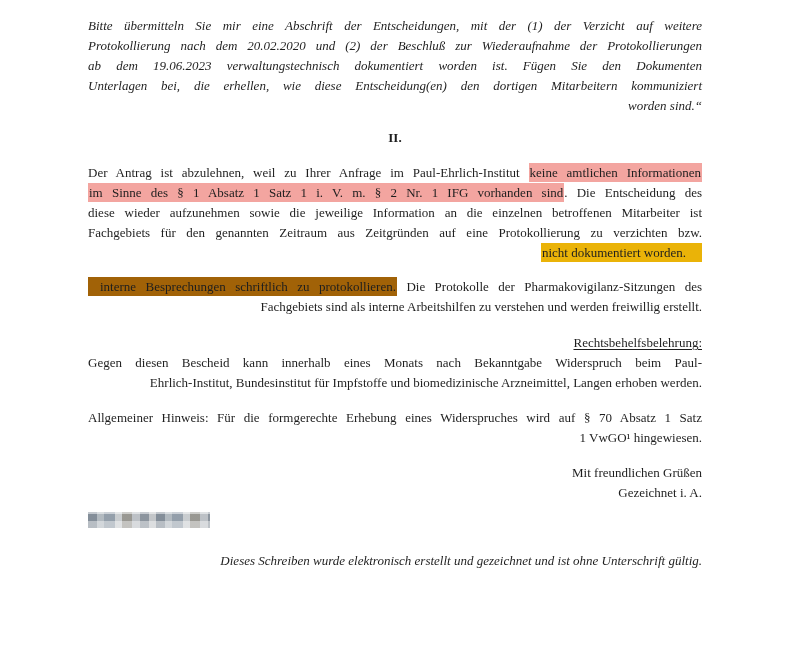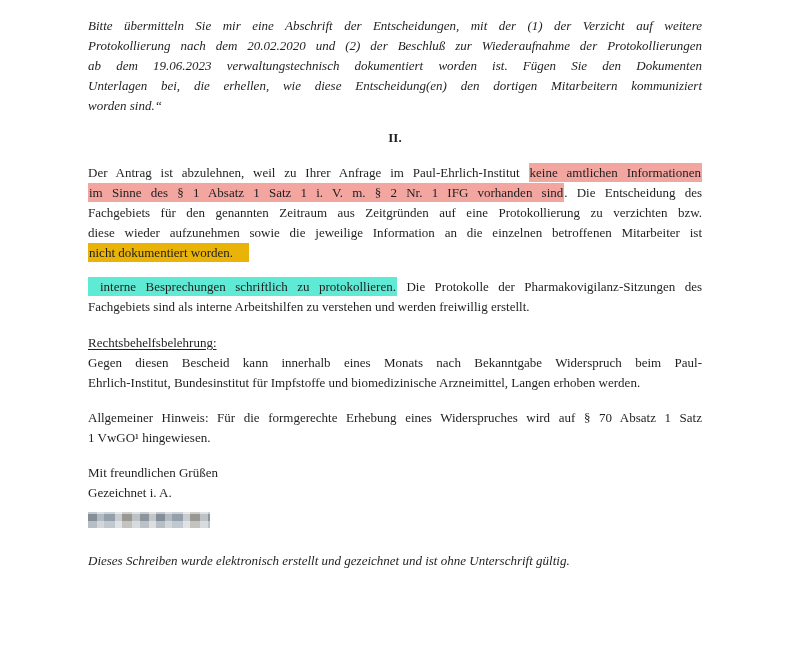--- a/index.html
+++ b/index.html
@@ -20,21 +20,21 @@
     left: 88px;
     top: 16px;
     width: 614px;
     font-size: 13px;
     line-height: 20px;
   }
 
   .block { font-style: normal; }
   .block.italic { font-style: italic; }
 
-  .line { text-align: left; }
+  .line { text-align: right; }
   .line.just {
     text-align: justify;
     -moz-text-align-last: justify;
     text-align-last: justify;
   }
 
   
   [data-block="section-heading"] { margin-top: 12px; font-weight: 700; }
   [data-block="section-heading"] .line { text-align: right; text-align-last: center; }
   [data-block="decision-paragraph"] { margin-top: 15px; }
@@ -80,26 +80,26 @@
         <div class="line just"><span>ab dem 19.06.2023 verwaltungstechnisch dokumentiert worden ist. Fügen Sie den Dokumenten</span></div>
         <div class="line just"><span>Unterlagen bei, die erhellen, wie diese Entscheidung(en) den dortigen Mitarbeitern kommuniziert</span></div>
         <div class="line"><span>worden sind.“</span></div>
       </div>
       <div class="block" data-block="section-heading">
         <div class="line"><span>II.</span></div>
       </div>
       <div class="block" data-block="decision-paragraph">
         <div class="line just"><span>Der Antrag ist abzulehnen, weil zu Ihrer Anfrage im Paul-Ehrlich-Institut </span><span class="hl" style="background-color: rgb(243, 165, 160);">keine amtlichen Informationen</span></div>
         <div class="line just"><span class="hl" style="background-color: rgb(243, 165, 160);">im Sinne des § 1 Absatz 1 Satz 1 i. V. m. § 2 Nr. 1 IFG vorhanden sind</span><span>. Die Entscheidung des</span></div>
+        <div class="line just"><span>diese wieder aufzunehmen sowie die jeweilige Information an die einzelnen betroffenen Mitarbeiter ist</span></div>
         <div class="line just"><span>Fachgebiets für den genannten Zeitraum aus Zeitgründen auf eine Protokollierung zu verzichten bzw.</span></div>
-        <div class="line just"><span>diese wieder aufzunehmen sowie die jeweilige Information an die einzelnen betroffenen Mitarbeiter ist</span></div>
         <div class="line"><span class="hl ext" style="background-color: #eab308;">nicht dokumentiert worden.</span></div>
       </div>
       <div class="block" data-block="service-note-paragraph">
-        <div class="line just"><span class="hl" style="background-color: #5eead4; padding-left: 12px;">interne Besprechungen schriftlich zu protokollieren.</span><span> Die Protokolle der Pharmakovigilanz-Sitzungen des</span></div>
+        <div class="line just"><span class="hl" style="background-color: #a16207; padding-left: 12px;">interne Besprechungen schriftlich zu protokollieren.</span><span> Die Protokolle der Pharmakovigilanz-Sitzungen des</span></div>
         <div class="line"><span>Fachgebiets sind als interne Arbeitshilfen zu verstehen und werden freiwillig erstellt.</span></div>
       </div>
       <div class="block" data-block="appeal-instruction">
         <div class="line"><span class="ul">Rechtsbehelfsbelehrung:</span></div>
         <div class="line just"><span>Gegen diesen Bescheid kann innerhalb eines Monats nach Bekanntgabe Widerspruch beim Paul-</span></div>
         <div class="line"><span>Ehrlich-Institut, Bundesinstitut für Impfstoffe und biomedizinische Arzneimittel, Langen erhoben werden.</span></div>
       </div>
       <div class="block" data-block="general-note-paragraph">
         <div class="line just"><span>Allgemeiner Hinweis: Für die formgerechte Erhebung eines Widerspruches wird auf § 70 Absatz 1 Satz</span></div>
         <div class="line"><span>1 VwGO¹ hingewiesen.</span></div>

